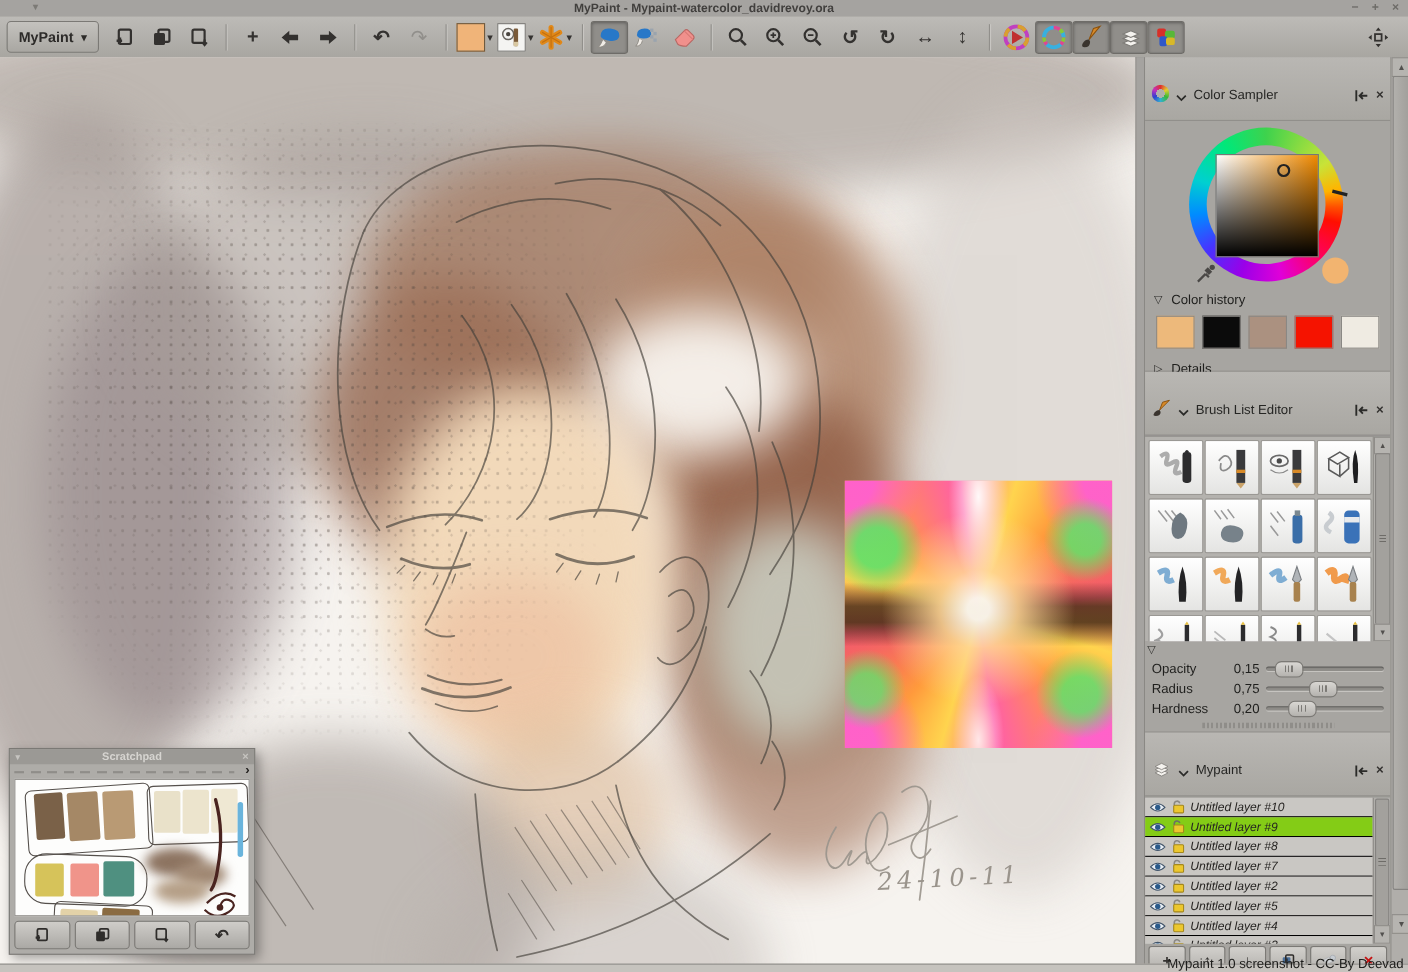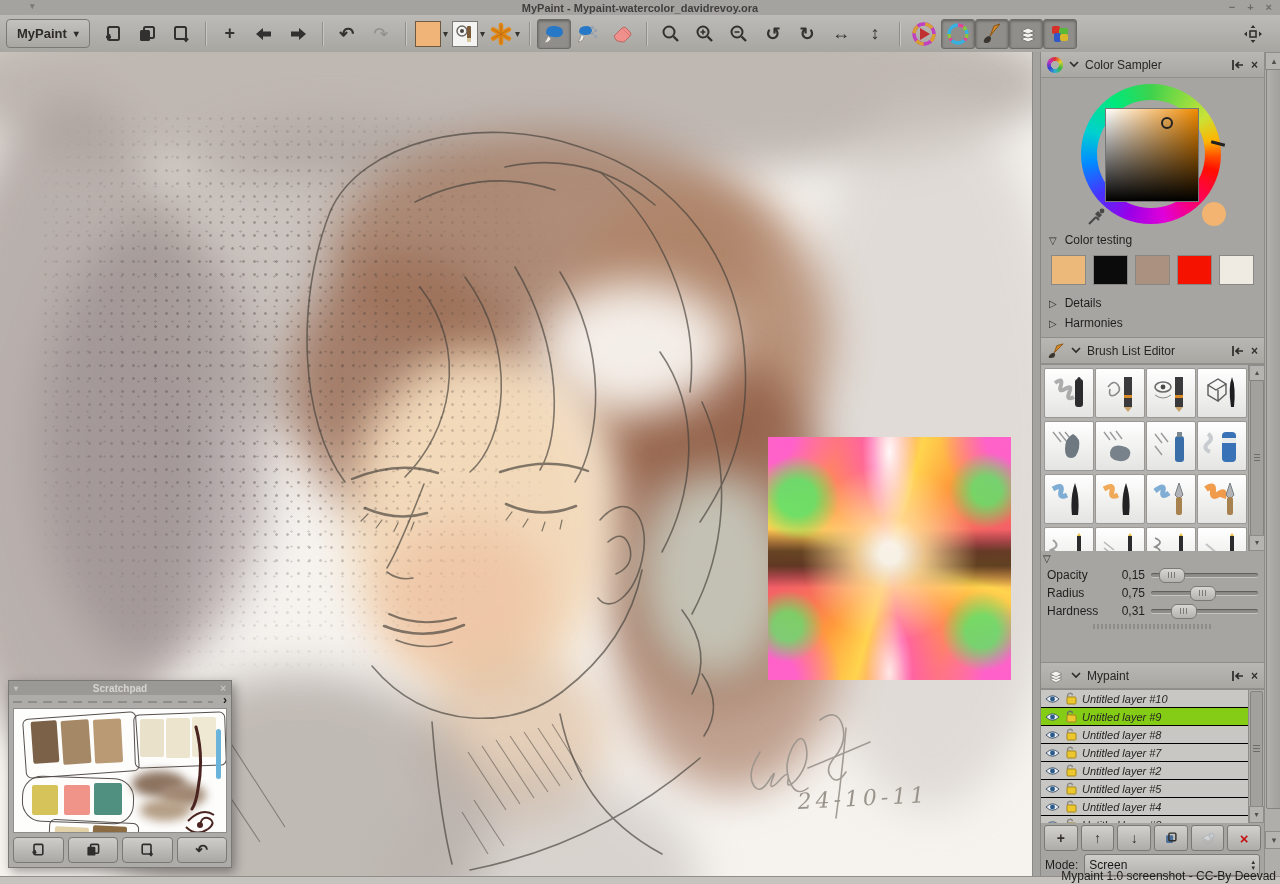--- a/index.html
+++ b/index.html
@@ -28,21 +28,21 @@
   .canvas{position:relative;width:1032px;flex:none;background:#f6f3ef;overflow:hidden;}
   .gap{width:7px;flex:none;background:#a5a3a0;border-left:1px solid #8a8884;border-right:1px solid #8a8884;}
   .sidebar{width:223px;flex:none;background:#a7a5a1;display:flex;flex-direction:column;font-size:12px;color:#1e1e1e;}
   .vscroll{width:18px;flex:none;background:#b0aeaa;border-left:1px solid #8f8d89;position:relative;}
   .vscroll .arr{position:absolute;left:0;right:0;height:16px;text-align:center;font-size:9px;color:#52504e;line-height:16px;background:#b6b4b0;border:1px solid #8f8d89;}
   .vscroll .arr.up{top:0;}
   .vscroll .arr.dn{bottom:28px;}
   .vscroll .thumb{position:absolute;left:1px;right:1px;top:17px;height:738px;background:linear-gradient(90deg,#b2b0ac,#a19f9b);border:1px solid #858380;border-radius:2px;}
   
   .panel{display:flex;flex-direction:column;border-bottom:1px solid #8f8d89;}
-  .p-head{height:25px;flex:none;display:flex;align-items:center;gap:6px;padding:0 6px;background:linear-gradient(#b9b7b3,#a9a7a2);border-bottom:1px solid #918f8b;font-size:12px;color:#262624;}
+  .p-head{height:25px;flex:none;display:flex;align-items:flex-end;gap:6px;padding:16px 6px;background:linear-gradient(#b9b7b3,#a9a7a2);border-bottom:1px solid #918f8b;font-size:12px;color:#262624;}
   .p-head .title{flex:1;}
   .p-head .hc{color:#343230;font-weight:bold;font-size:12px;}
   .chev-svg{width:10px;height:7px;}
   
   .wheel-wrap{position:relative;height:152px;flex:none;}
   .hue-ring{position:absolute;left:40px;top:6px;width:140px;height:140px;border-radius:50%;
     background:conic-gradient(from 0deg,#3ed24d,#c8e338 55deg,#ffb400 78deg,#ff5000 92deg,#ff0f00 104deg,#ff0060 135deg,#e000d8 168deg,#9a00e8 200deg,#4733ff 232deg,#008cff 262deg,#00d0d0 290deg,#00e87a 325deg,#3ed24d 360deg);}
   .hue-ring::after{content:"";position:absolute;left:16px;top:16px;width:108px;height:108px;border-radius:50%;background:#a7a5a1;}
   .hue-tick{position:absolute;left:170px;top:64px;width:14px;height:3px;background:#222;transform:rotate(14deg);}
   .sv-square{position:absolute;left:64px;top:30px;width:92px;height:92px;border:1px solid #777;
@@ -488,21 +488,21 @@
           </div>
           <svg class="dropper" viewBox="0 0 18 18">
               <path d="M2 16 l7 -7 M9 9 l3 3" stroke="#4a4846" stroke-width="2" fill="none"></path>
               <path d="M11 3 l4 4 -3 3 -4 -4Z" fill="#4a4846"></path>
               <circle cx="15" cy="3" r="2.4" fill="#4a4846"></circle>
             </svg>
           <span class="cur-color" style="background: rgb(242, 180, 112);"></span>
         </div>
         <div class="exp-row">
           <span class="tri">▽</span>
-          <span>Color testing</span>
+          <span>Color history</span>
         </div>
         <div class="hist-row">
           <span class="hist-sw" style="background: rgb(237, 185, 123);"></span>
           <span class="hist-sw" style="background: rgb(11, 11, 11);"></span>
           <span class="hist-sw" style="background: rgb(171, 145, 128);"></span>
           <span class="hist-sw" style="background: rgb(245, 19, 0);"></span>
           <span class="hist-sw" style="background: rgb(239, 235, 226);"></span>
         </div>
         <div class="exp-row">
           <span class="tri">▷</span>
@@ -669,21 +669,21 @@
             <span class="lab">Radius</span>
             <span class="val">0,75</span>
             <span class="track">
                 <span class="handle" style="left: 49%;">
                   <i></i>
                 </span>
               </span>
           </div>
           <div class="srow">
             <span class="lab">Hardness</span>
-            <span class="val">0,31</span>
+            <span class="val">0,20</span>
             <span class="track">
                 <span class="handle" style="left: 31%;">
                   <i></i>
                 </span>
               </span>
           </div>
         </div>
         <div class="grip">
             <i></i>
           </div>

